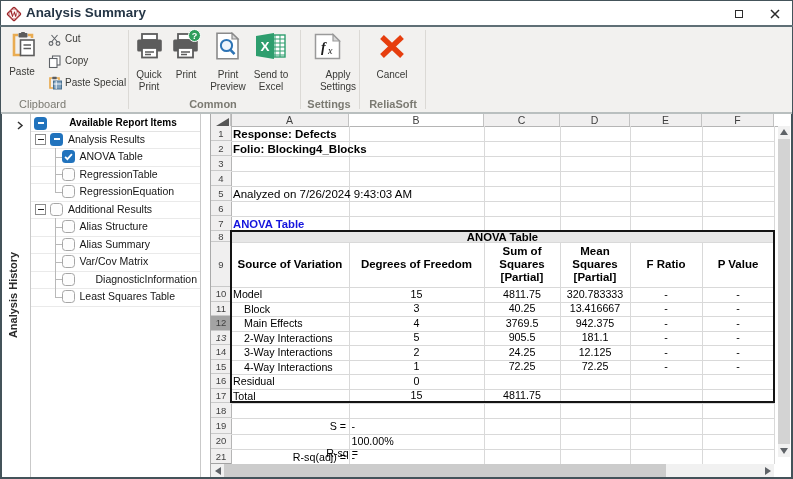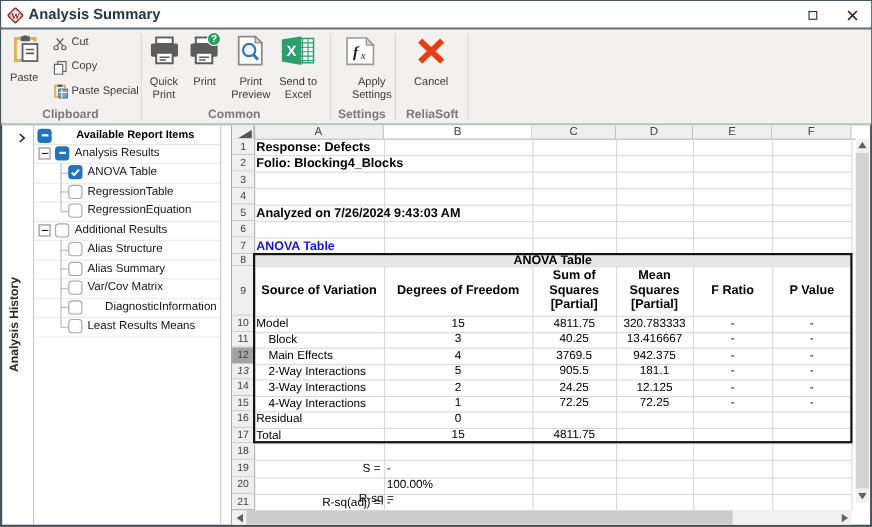--- a/index.html
+++ b/index.html
@@ -24,21 +24,21 @@
 <svg class="abs" style="left:770px;top:9px;" width="10" height="10" viewBox="0 0 10 10">
 <path d="M1 1 L9 9 M9 1 L1 9" stroke="#2b2b2b" stroke-width="1.5"></path>
     </svg>
 <div class="abs" style="left:0;top:25px;width:793px;height:2px;background:#5f6f76;"></div>
 <div class="abs" style="left:1px;top:27px;width:791px;height:85px;background:#f2f1ef;"></div>
 <div class="abs" style="left:1px;top:112px;width:791px;height:2px;background:#b9bfbf;"></div>
 <div class="abs" style="left:128px;top:30px;width:1px;height:79px;background:#dbd9d5;"></div>
 <div class="abs" style="left:300px;top:30px;width:1px;height:79px;background:#dbd9d5;"></div>
 <div class="abs" style="left:359px;top:30px;width:1px;height:79px;background:#dbd9d5;"></div>
 <div class="abs" style="left:425px;top:30px;width:1px;height:79px;background:#dbd9d5;"></div>
-<div class="abs" style="left:19px;top:98px;width:90px;text-align:center;font-size:11px;font-weight:bold;color:#7b7a72;">Clipboard</div>
+<div class="abs" style="left:19px;top:98px;width:90px;font-size:11px;font-weight:normal;color:#7b7a72;">Clipboard</div>
 <div class="abs" style="left:168px;top:98px;width:90px;text-align:center;font-size:11px;font-weight:bold;color:#7b7a72;">Common</div>
 <div class="abs" style="left:284px;top:98px;width:90px;text-align:center;font-size:11px;font-weight:bold;color:#7b7a72;">Settings</div>
 <div class="abs" style="left:348px;top:98px;width:90px;text-align:center;font-size:11px;font-weight:bold;color:#7b7a72;">ReliaSoft</div>
 <svg class="abs" style="left:11px;top:32px;" width="25" height="26" viewBox="0 0 25 26">
 <path d="M7 3 L3 3 L3 23 L10 23" fill="none" stroke="#e9ac52" stroke-width="2.6"></path>
 <path d="M17 3 L21 3 L21 6" fill="none" stroke="#e9ac52" stroke-width="2.6"></path>
 <rect x="7.5" y="1" width="9" height="4.4" rx="1" fill="#5c5c5c"></rect>
 <rect x="10" y="0" width="4" height="2.5" rx="0.8" fill="#5c5c5c"></rect>
 <rect x="9.5" y="8" width="13.5" height="15.5" fill="#fff" stroke="#5c5c5c" stroke-width="1.6"></rect>
 <path d="M12.5 13 H20 M12.5 16.5 H20" stroke="#5c5c5c" stroke-width="1.5"></path>
@@ -163,21 +163,21 @@
 <div class="abs" style="left:79.5px;top:255.2px;font-size:10.5px;color:#161616;">Var/Cov Matrix</div>
 <div class="abs" style="left:31px;top:270.5px;width:169px;height:1px;background:#eaeaea;"></div>
 <div class="abs" style="left:55px;top:270.5px;width:1px;height:17.5px;background:#b9b9b9;"></div>
 <div class="abs" style="left:55px;top:279.2px;width:7px;height:1px;background:#b9b9b9;"></div>
 <div class="abs" style="left:62px;top:272.8px;width:13px;height:13px;border:1px solid #a6a6a6;border-radius:3.5px;background:#fdfdfd;"></div>
 <div class="abs" style="left:79.5px;top:272.8px;font-size:10.5px;color:#161616;padding-left:16px;">DiagnosticInformation</div>
 <div class="abs" style="left:31px;top:288.0px;width:169px;height:1px;background:#eaeaea;"></div>
 <div class="abs" style="left:55px;top:288.0px;width:1px;height:8.8px;background:#b9b9b9;"></div>
 <div class="abs" style="left:55px;top:296.8px;width:7px;height:1px;background:#b9b9b9;"></div>
 <div class="abs" style="left:62px;top:290.2px;width:13px;height:13px;border:1px solid #a6a6a6;border-radius:3.5px;background:#fdfdfd;"></div>
-<div class="abs" style="left:79.5px;top:290.2px;font-size:10.5px;color:#161616;">Least Results Means</div>
+<div class="abs" style="left:79.5px;top:290.2px;font-size:10.5px;color:#161616;">Least Squares Table</div>
 <div class="abs" style="left:31px;top:305.5px;width:169px;height:1px;background:#eaeaea;"></div>
 <div class="abs" style="left:210px;top:114px;width:1px;height:363px;background:#aaaaaa;"></div>
 <div class="abs ctr" style="left:211px;top:114px;width:20px;height:12px;background:#f0efef;font-size:10.5px;color:#3f3f3f;border-right:1px solid #c3c3c3;"></div>
 <div class="abs ctr" style="left:231px;top:114px;width:118px;height:12px;background:#f0efef;font-size:10.5px;color:#3f3f3f;border-right:1px solid #c3c3c3;">A</div>
 <div class="abs ctr" style="left:349px;top:114px;width:135px;height:12px;background:#ffffff;font-size:10.5px;color:#3f3f3f;border-right:1px solid #c3c3c3;">B</div>
 <div class="abs ctr" style="left:484px;top:114px;width:76px;height:12px;background:#f0efef;font-size:10.5px;color:#3f3f3f;border-right:1px solid #c3c3c3;">C</div>
 <div class="abs ctr" style="left:560px;top:114px;width:70px;height:12px;background:#f0efef;font-size:10.5px;color:#3f3f3f;border-right:1px solid #c3c3c3;">D</div>
 <div class="abs ctr" style="left:630px;top:114px;width:72px;height:12px;background:#f0efef;font-size:10.5px;color:#3f3f3f;border-right:1px solid #c3c3c3;">E</div>
 <div class="abs ctr" style="left:702px;top:114px;width:72px;height:12px;background:#f0efef;font-size:10.5px;color:#3f3f3f;border-right:1px solid #c3c3c3;">F</div>
 <div class="abs" style="left:211px;top:126px;width:567px;height:1px;background:#b5b5b5;"></div>
@@ -229,21 +229,21 @@
 <div class="abs" style="left:231px;top:374.0px;width:543px;height:1px;background:#d9d9d9;"></div>
 <div class="abs" style="left:231px;top:388.5px;width:543px;height:1px;background:#d9d9d9;"></div>
 <div class="abs" style="left:231px;top:403.0px;width:543px;height:1px;background:#d9d9d9;"></div>
 <div class="abs" style="left:231px;top:418.3px;width:543px;height:1px;background:#d9d9d9;"></div>
 <div class="abs" style="left:231px;top:433.6px;width:543px;height:1px;background:#d9d9d9;"></div>
 <div class="abs" style="left:231px;top:448.9px;width:543px;height:1px;background:#d9d9d9;"></div>
 <div class="abs" style="left:231px;top:464.2px;width:543px;height:1px;background:#d9d9d9;"></div>
 <div class="abs ctr" style="left:231px;top:231px;width:543px;height:11px;background:#e7e7e7;font-size:11.3px;font-weight:bold;color:#000;">ANOVA Table</div>
 <div class="abs" style="left:233px;top:126px;height:15px;display:flex;align-items:center;font-size:11.5px;font-weight:bold;color:#000;white-space:nowrap;">Response: Defects</div>
 <div class="abs" style="left:233px;top:141px;height:15px;display:flex;align-items:center;font-size:11.5px;font-weight:bold;color:#000;white-space:nowrap;">Folio: Blocking4_Blocks</div>
-<div class="abs" style="left:233px;top:186px;height:15px;display:flex;align-items:center;font-size:11.5px;font-weight:bold;color:#000;white-space:nowrap;">Analyzed on 7/26/2024 9:43:03 AM</div>
+<div class="abs" style="left:233px;top:186px;height:15px;display:flex;align-items:center;font-size:11.5px;font-weight:normal;color:#000;white-space:nowrap;">Analyzed on 7/26/2024 9:43:03 AM</div>
 <div class="abs" style="left:233px;top:216px;height:15px;display:flex;align-items:center;font-size:11.3px;font-weight:bold;color:#1414dd;white-space:nowrap;">ANOVA Table</div>
 <div class="abs ctr" style="left:231px;top:242px;width:118px;height:45px;font-size:11.5px;font-weight:bold;color:#000;text-align:center;line-height:13.2px;">Source of Variation</div>
 <div class="abs ctr" style="left:349px;top:242px;width:135px;height:45px;font-size:11.5px;font-weight:bold;color:#000;text-align:center;line-height:13.2px;">Degrees of Freedom</div>
 <div class="abs ctr" style="left:484px;top:242px;width:76px;height:45px;font-size:11.5px;font-weight:bold;color:#000;text-align:center;line-height:13.2px;">Sum of<br>Squares<br>[Partial]</div>
 <div class="abs ctr" style="left:560px;top:242px;width:70px;height:45px;font-size:11.5px;font-weight:bold;color:#000;text-align:center;line-height:13.2px;">Mean<br>Squares<br>[Partial]</div>
 <div class="abs ctr" style="left:630px;top:242px;width:72px;height:45px;font-size:11.5px;font-weight:bold;color:#000;text-align:center;line-height:13.2px;">F Ratio</div>
 <div class="abs ctr" style="left:702px;top:242px;width:72px;height:45px;font-size:11.5px;font-weight:bold;color:#000;text-align:center;line-height:13.2px;">P Value</div>
 <div class="abs" style="left:233px;top:287px;height:14.5px;display:flex;align-items:center;font-size:10.7px;font-weight:normal;color:#000;white-space:nowrap;">Model</div>
 <div class="abs ctr" style="left:349px;top:287px;width:135px;height:14.5px;font-size:10.7px;font-weight:normal;color:#000;text-align:center;line-height:13.2px;">15</div>
 <div class="abs ctr" style="left:484px;top:287px;width:76px;height:14.5px;font-size:10.7px;font-weight:normal;color:#000;text-align:center;line-height:13.2px;">4811.75</div>

